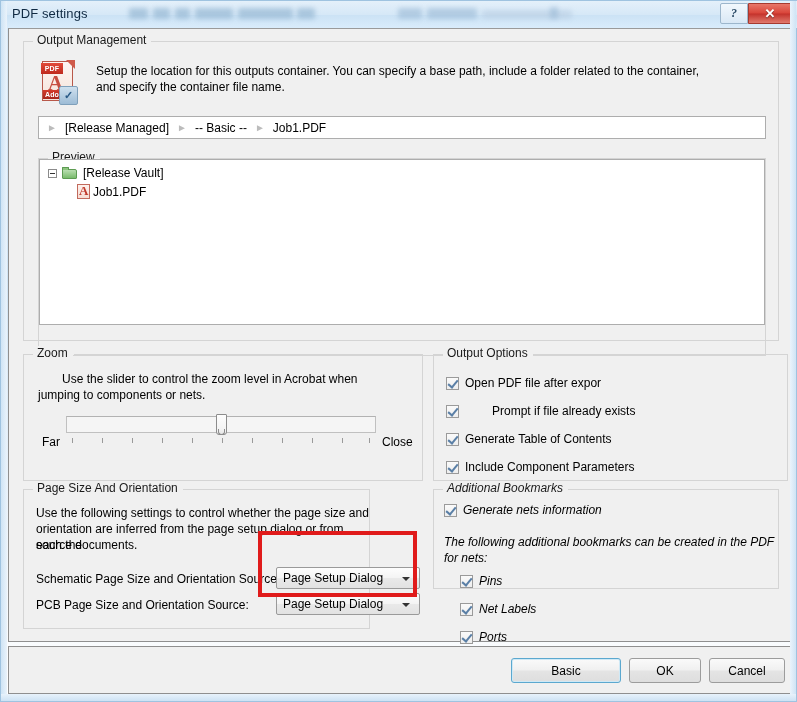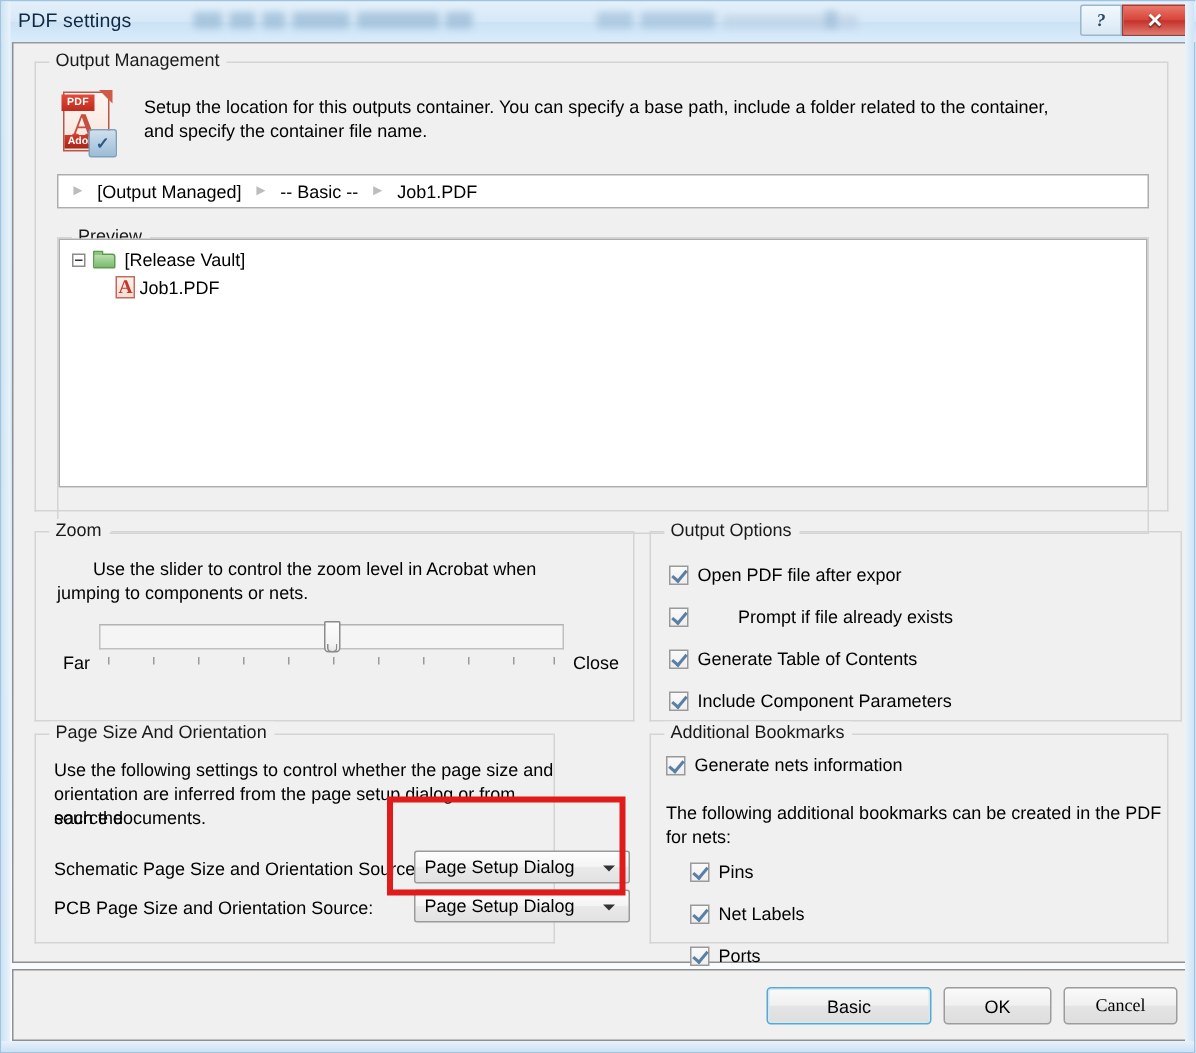--- a/index.html
+++ b/index.html
@@ -479,21 +479,21 @@
         <div class="pdf-banner">PDF</div>
         <div class="pdf-adobe">Adobe</div>
         <div class="pdf-check-badge">✓</div>
       </div>
 
       <div class="static-text" style="left:72px; top:22px; width:670px;">Setup the location for this outputs container. You can specify a base path, include a folder related to the container,</div>
       <div class="static-text" style="left:72px; top:38px; width:670px;">and specify the container file name.</div>
 
       <div class="pathbar" style="left:14px; top:75px; width:728px; height:23px;">
         <span class="path-arrow">►</span>
-        <span class="path-seg">[Output Managed]</span>
+        <span class="path-seg">[Release Managed]</span>
         <span class="path-arrow">►</span>
         <span class="path-seg">-- Basic --</span>
         <span class="path-arrow">►</span>
         <span class="path-seg">Job1.PDF</span>
       </div>
 
       <div class="group" style="left:14px; top:117px; width:728px; height:198px;">
         <div class="group-top-right" style="left:60px; right:0;"></div>
         <div class="group-label">Preview</div>
 
@@ -575,21 +575,21 @@
         <span class="combo-arrow"></span>
       </div>
 
       <div class="static-text" style="left:12px; top:108px;">PCB Page Size and Orientation Source:</div>
       <div class="combo" style="left:252px; top:104px; width:144px;">
         <span>Page Setup Dialog</span>
         <span class="combo-arrow"></span>
       </div>
     </div>
 
-    <div class="group" style="left:424px; top:460px; width:346px; height:140px;">
+    <div class="group" style="left:424px; top:460px; width:346px; height:100px;font-style:italic;">
       <div class="group-top-right" style="left:126px; right:0;"></div>
       <div class="group-label">Additional Bookmarks</div>
 
       <div class="cb-row" style="left:10px; top:14px;">
         <span class="cbox checked"></span>
         <span class="cb-label">Generate nets information</span>
       </div>
 
       <div class="static-text" style="left:10px; top:45px;">The following additional bookmarks can be created in the PDF</div>
       <div class="static-text" style="left:10px; top:61px;">for nets:</div>
@@ -608,19 +608,19 @@
       </div>
     </div>
 
     <div class="redbox" style="left:249px; top:502px; width:159px; height:66px;"></div>
 
   </div>
 
   <div class="footer-area">
     <div class="btn default" style="left:502px; top:11px; width:110px;">Basic</div>
     <div class="btn" style="left:620px; top:11px; width:72px;">OK</div>
-    <div class="btn" style="left:700px; top:11px; width:76px;font-family:Liberation Serif, serif;">Cancel</div>
+    <div class="btn" style="left:700px; top:11px; width:76px;">Cancel</div>
   </div>
 
   <div class="frame-left"></div>
   <div class="frame-right"></div>
   <div class="frame-bottom"></div>
 </div>
 
 </body></html>

